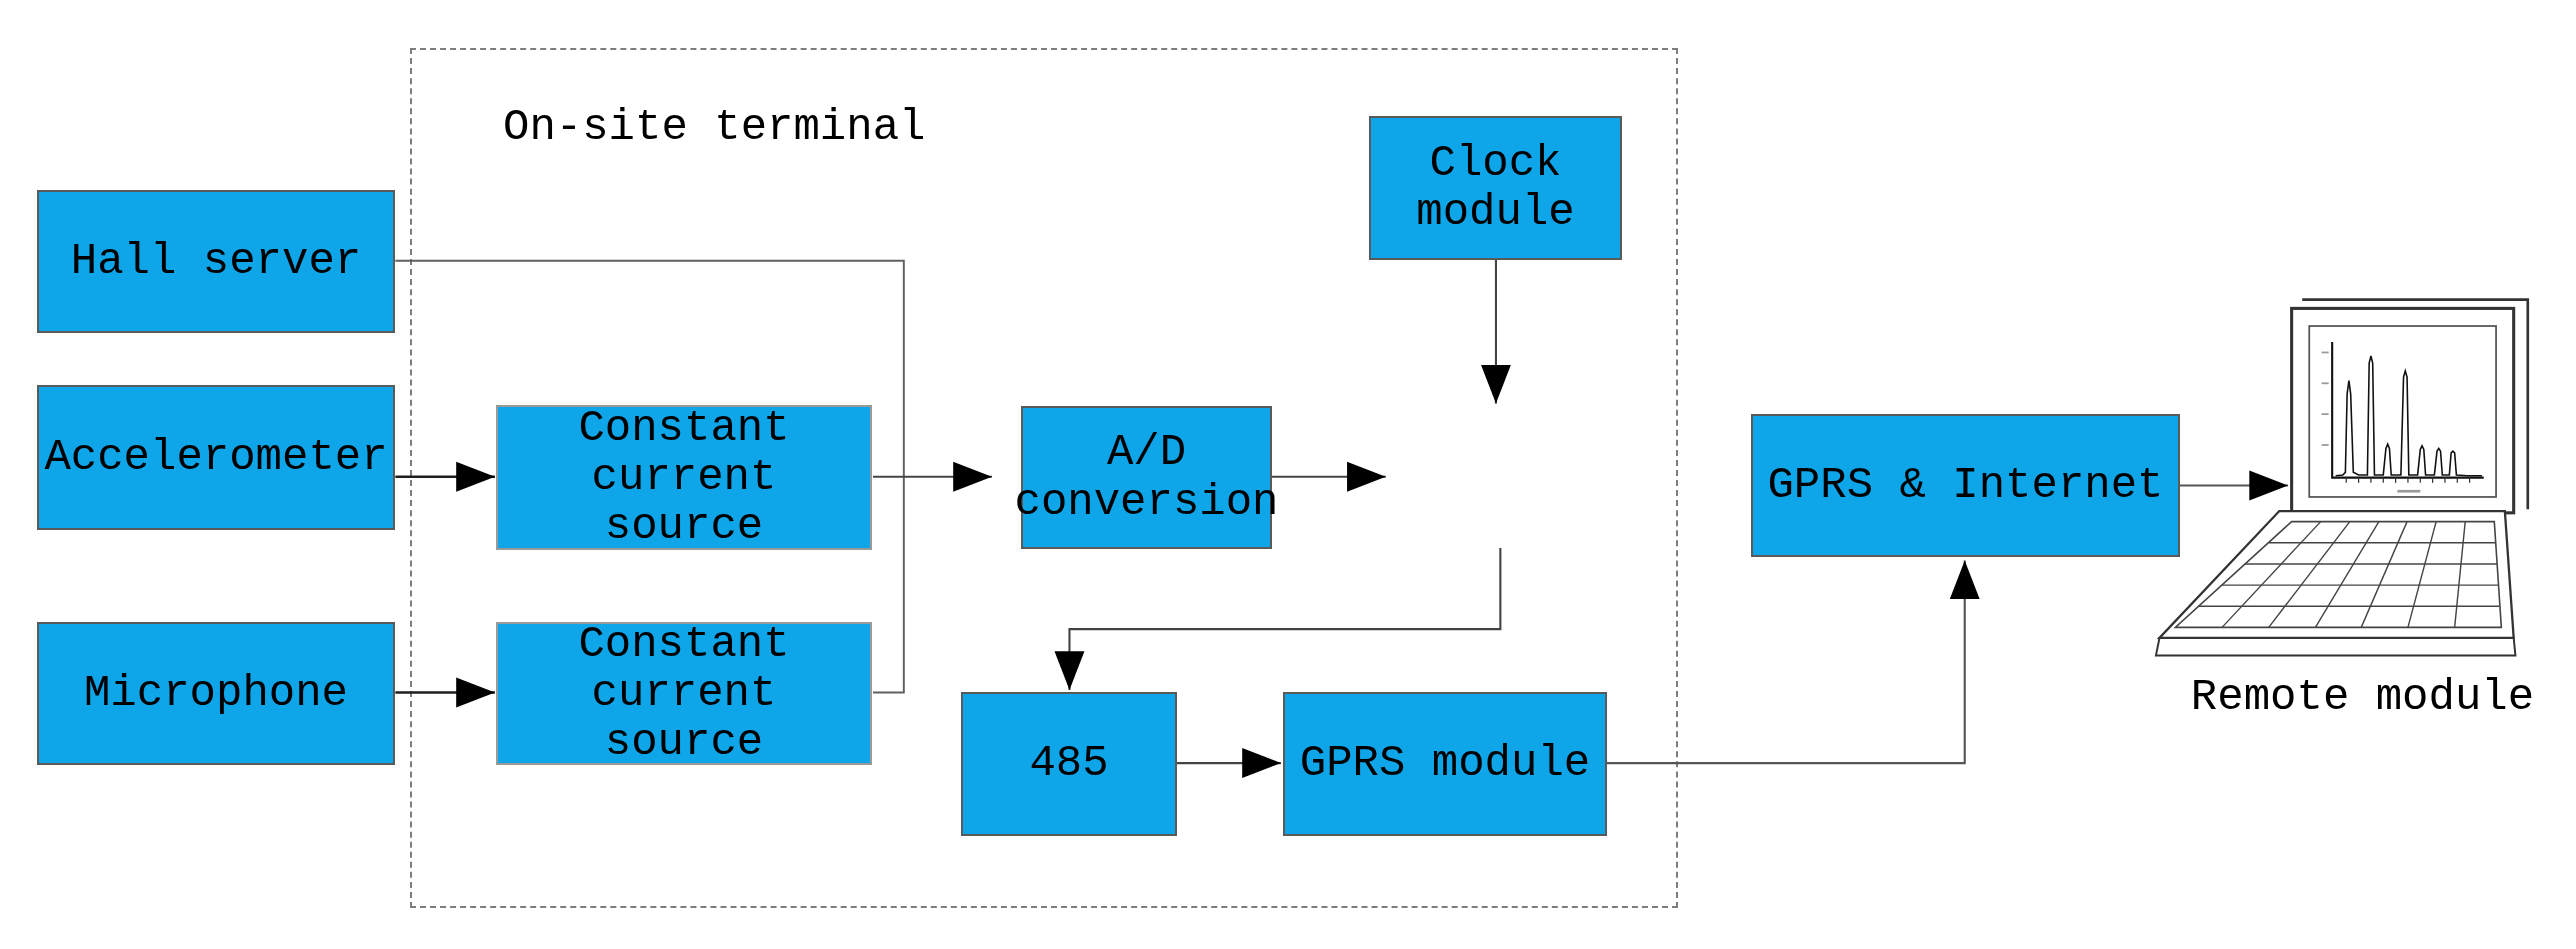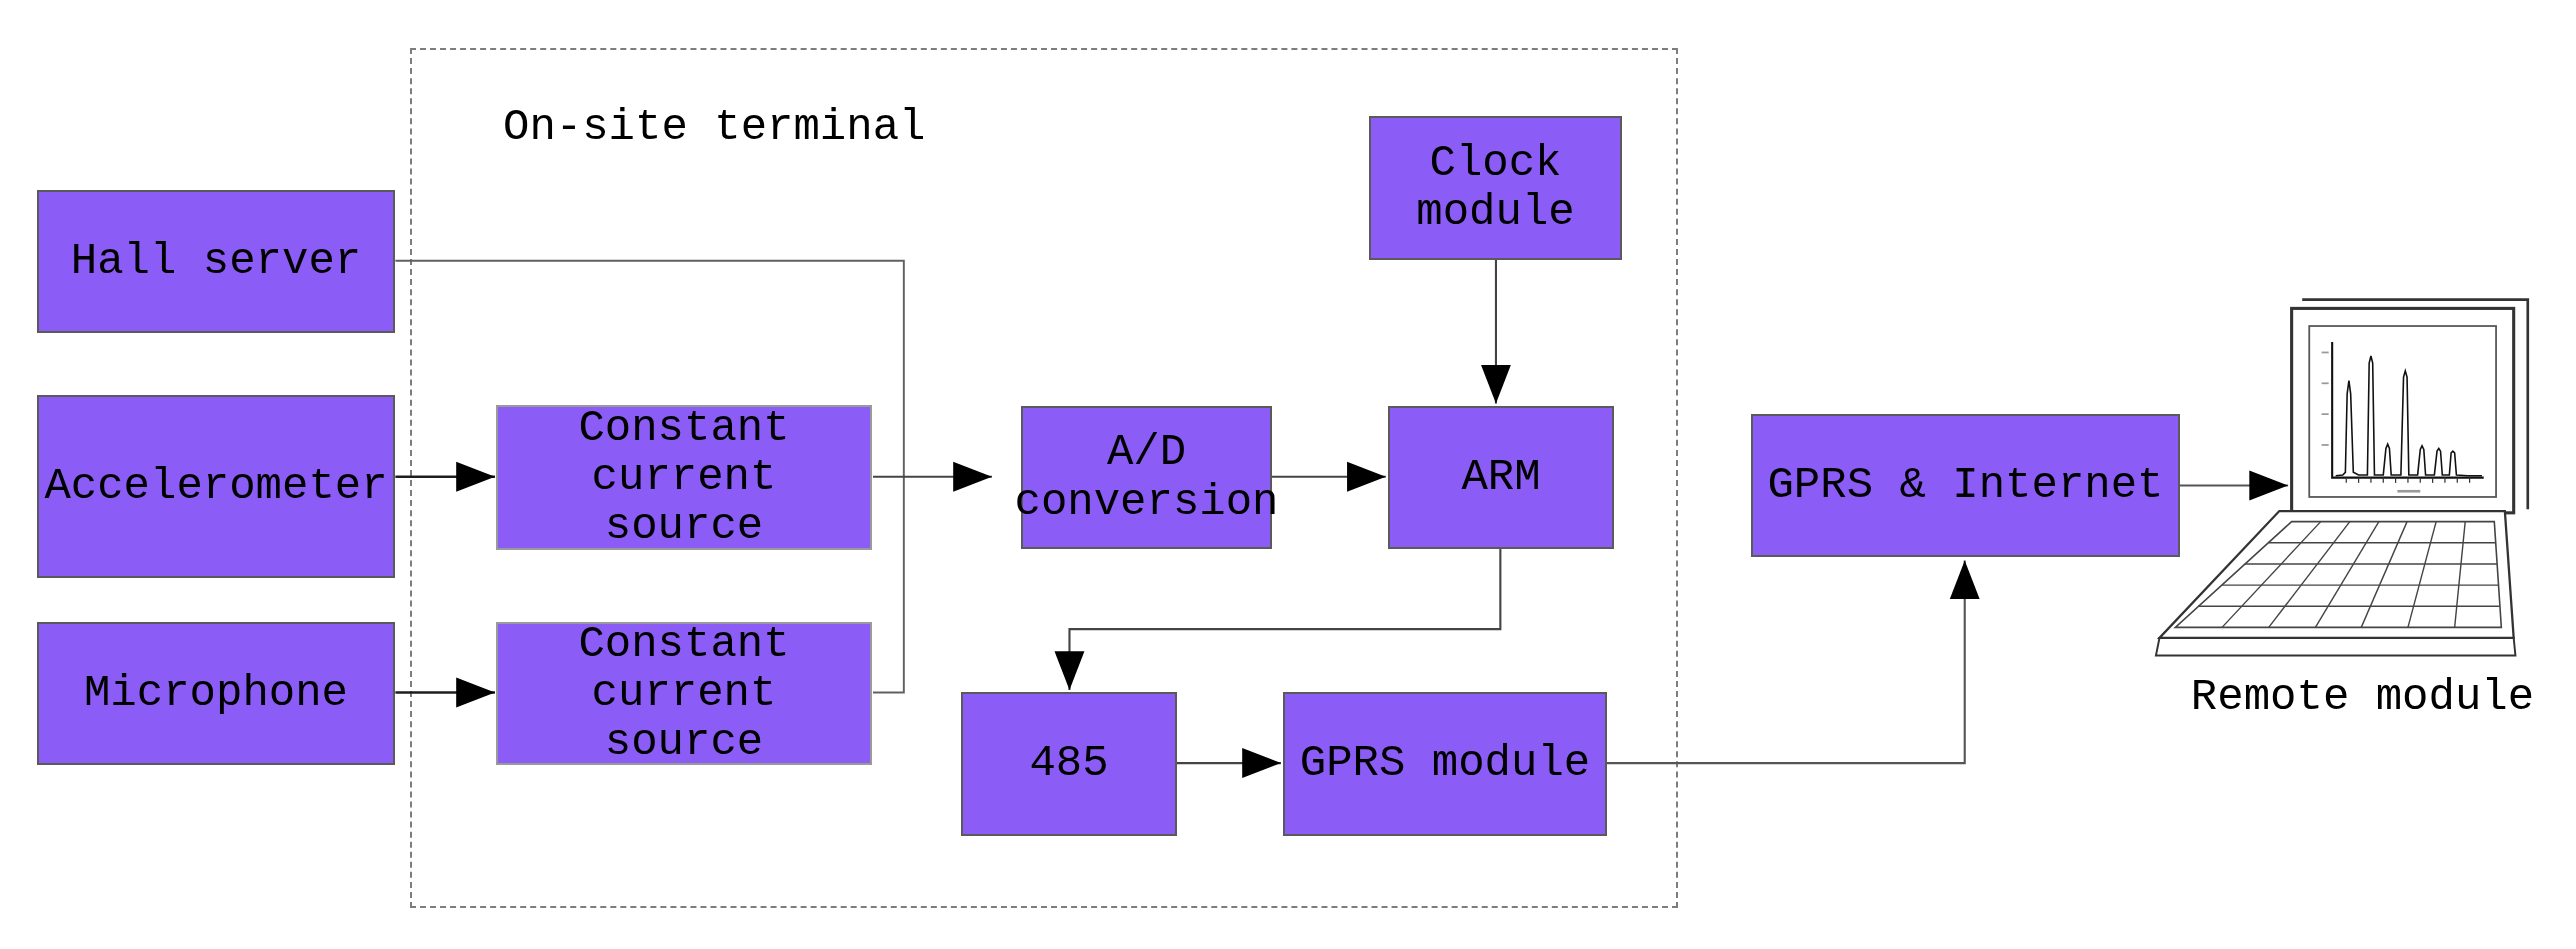--- a/index.html
+++ b/index.html
@@ -6,21 +6,21 @@
   #canvas{
     position:relative;
     width:2576px;height:949px;
     background:#ffffff;
     font-family:Liberation Mono, monospace;
     color:#000;
     overflow:hidden;
   }
   .node{
     position:absolute;
-    background:#8b5cf6;
+    background:#0ea5e9;
     border:2.2px solid #5a5a5a;
     box-sizing:border-box;
     display:flex;align-items:center;justify-content:center;
     text-align:center;
     font-size:44px;line-height:1.12;
     padding:3.5px 7px;
   }
   .node.light{border-color:#9a9a9a;}
   #dashedbox{
     position:absolute;
@@ -32,21 +32,21 @@
   #onsite-label{
     position:absolute;left:503px;top:102px;
     font-size:44px;white-space:nowrap;
   }
   #remote-label{
     position:absolute;left:2186px;top:672px;width:353px;
     text-align:center;font-size:44px;white-space:nowrap;
   }
   
   #n-hall  {left:37px;  top:190px; width:358px; height:143px;}
-  #n-accel {left:37px;  top:395px; width:358px; height:183px;}
+  #n-accel {left:37px;  top:385px; width:358px; height:145px;}
   #n-micro {left:37px;  top:622px; width:358px; height:143px;}
   #n-ccs1  {left:496px; top:405px; width:376px; height:145px;}
   #n-ccs2  {left:496px; top:622px; width:376px; height:143px;}
   #n-adc   {left:1021px;top:406px; width:251px; height:143px;}
   #n-clock {left:1369px;top:116px; width:253px; height:144px;}
   #n-arm   {left:1388px;top:406px; width:226px; height:143px;}
   #n-485   {left:961px;top:692px; width:216px; height:144px;}
   #n-gprsm {left:1283px;top:692px; width:324px; height:144px;}
   #n-gprsi {left:1751px;top:414px; width:429px; height:143px;}
   #wires{position:absolute;left:0;top:0;width:2576px;height:949px;}
@@ -154,21 +154,20 @@
 
   <div id="onsite-label">On-site terminal</div>
 
   <div class="node" id="n-hall">Hall server</div>
   <div class="node" id="n-accel">Accelerometer</div>
   <div class="node" id="n-micro">Microphone</div>
   <div class="node light" id="n-ccs1">Constant current source</div>
   <div class="node light" id="n-ccs2">Constant current source</div>
   <div class="node" id="n-adc">A/D conversion</div>
   <div class="node" id="n-clock">Clock module</div>
-  <div class="node" id="n-arm">ARM</div>
   <div class="node" id="n-485">485</div>
   <div class="node" id="n-gprsi">GPRS &amp; Internet</div>
   <div class="node" id="n-gprsm">GPRS module</div>
 
   <div id="remote-label">Remote module</div>
 
 </div>
 
 
 </body></html>

